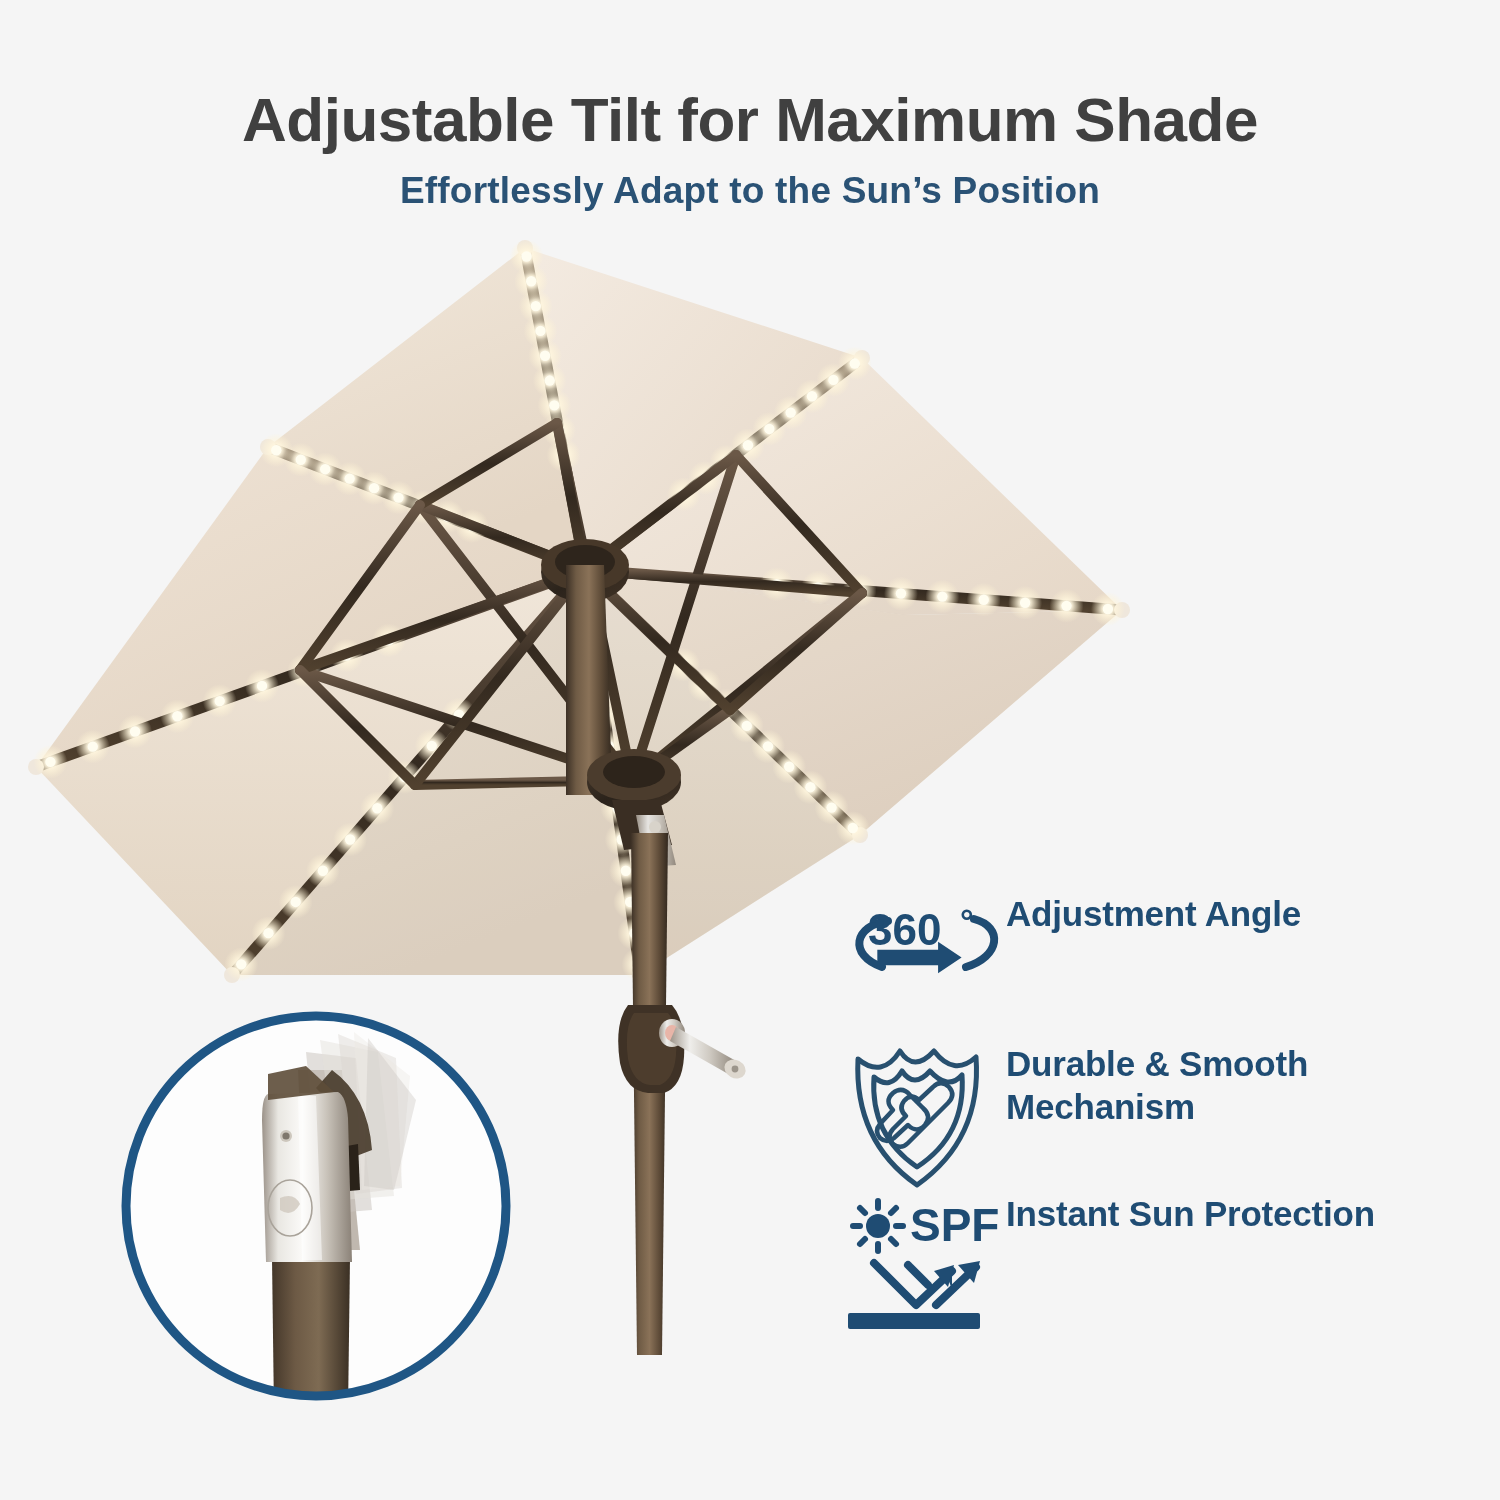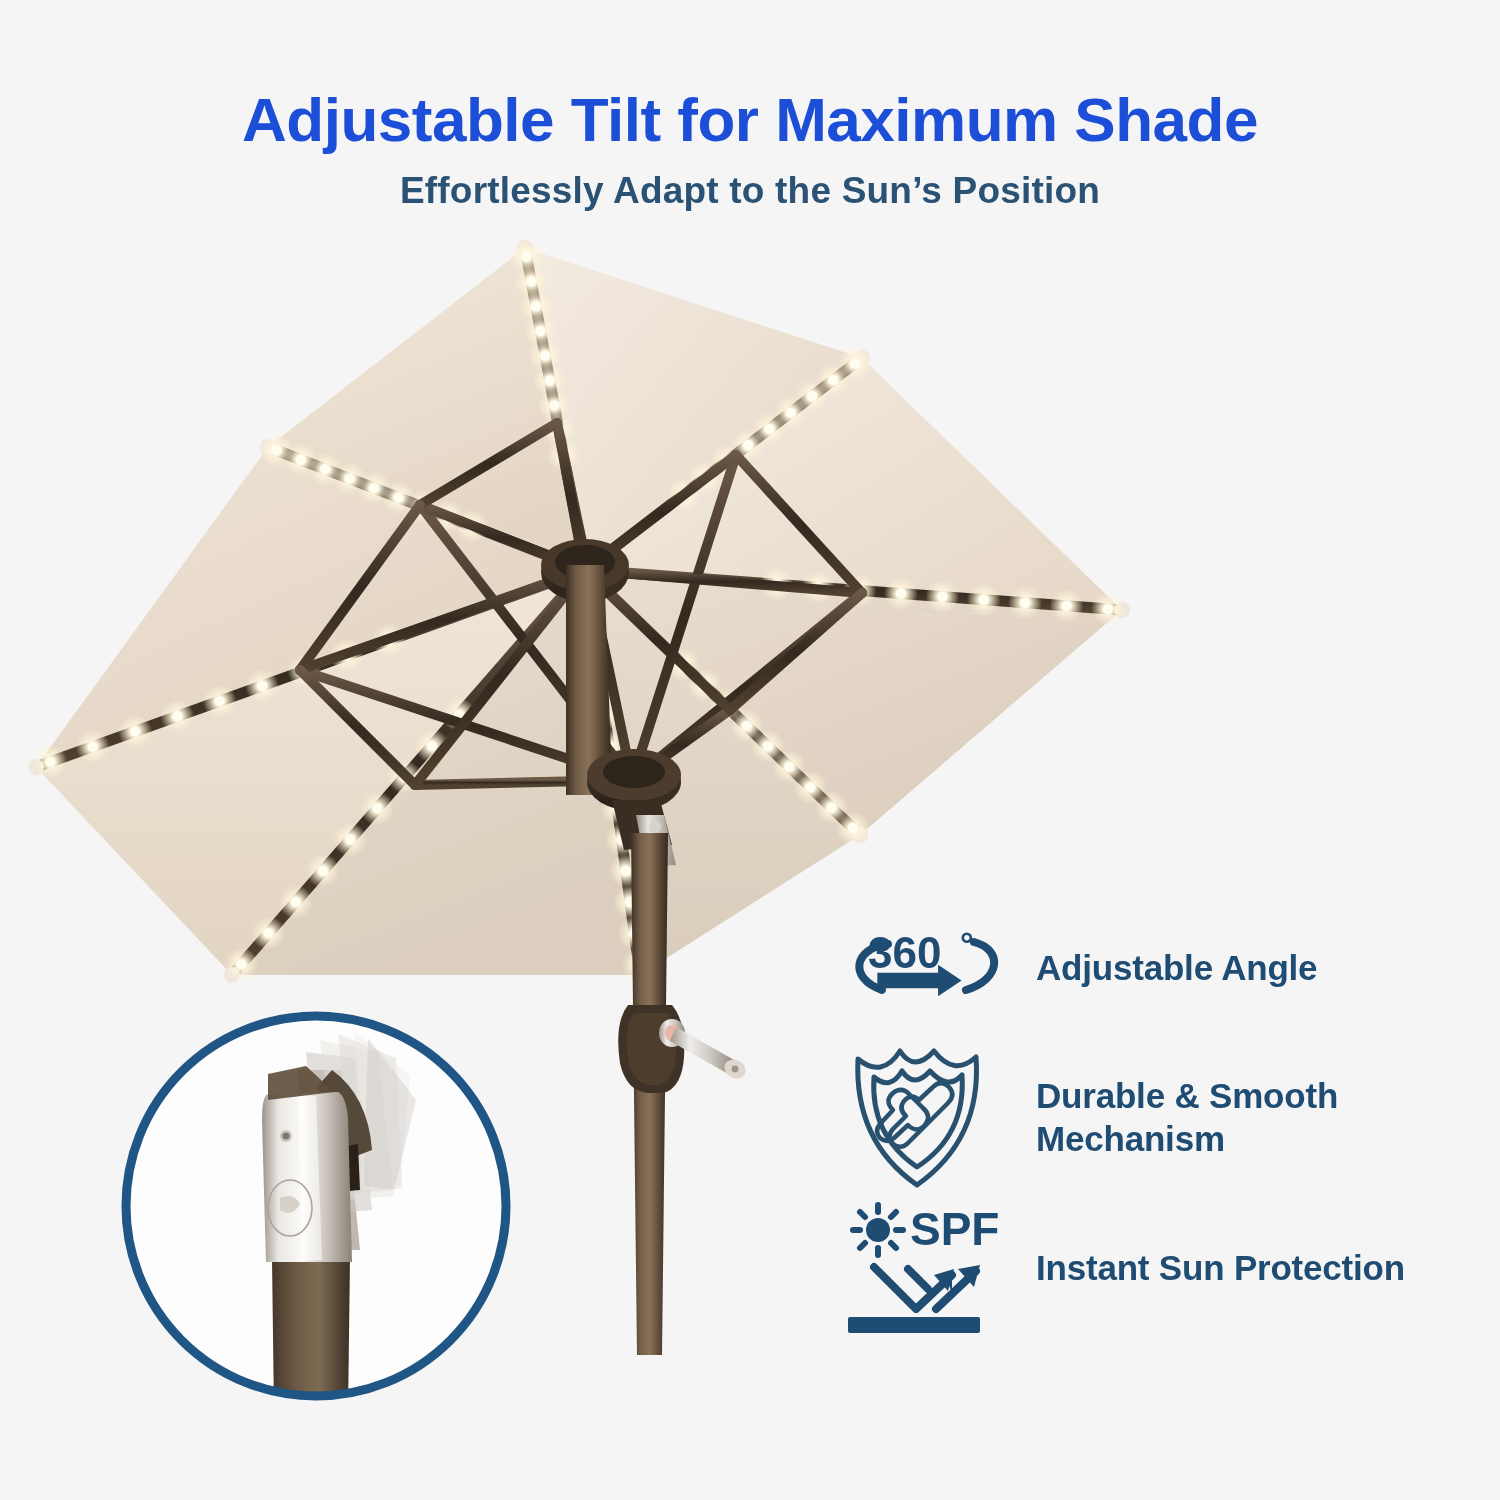--- a/index.html
+++ b/index.html
@@ -12,39 +12,39 @@
   #stage{
     position:relative;
     width:1500px; height:1500px;
     background:#f5f5f5;
   }
 
   
   .hdr{ position:absolute; left:0; top:0; width:1500px; text-align:center; }
   .hdr-title{
     font-size:62px; font-weight:bold; letter-spacing:-0.5px;
-    color:#1d4ed8; line-height:1.04; padding-top:88px;
+    color:#404040; line-height:1.04; padding-top:88px;
   }
   .hdr-sub{
     font-size:37px; font-weight:700; color:#2a5275;
     padding-top:18px; letter-spacing:0.2px;
   }
 
   
   #umbrella{ position:absolute; left:0; top:215px; width:1220px; height:1160px; }
 
   
   #inset{ position:absolute; left:110px; top:1000px; width:412px; height:412px; }
 
   
   .features{
     position:absolute; left:848px; top:893px; width:650px;
   }
   .frow{
-    display:flex; align-items:center; gap:30px;
+    display:flex; align-items:flex-start; 
     min-height:150px;
   }
   .fic{ flex:0 0 auto; width:158px; display:flex; align-items:center; justify-content:flex-start; }
   .flabel{
     font-size:35px; font-weight:bold; color:#1f4c73;
     line-height:1.22; letter-spacing:-0.2px;
   }
   .r2 .flabel{ white-space:nowrap; }
 </style>
 </head>
@@ -428,21 +428,21 @@
           <g fill="none" stroke="#1f4c73" stroke-width="8" stroke-linecap="round">
             <path d="M 40 28 C 6 32 0 62 34 74"></path>
             <path d="M 126 26 C 156 34 152 64 118 74"></path>
           </g>
           <path d="M 34 66 L 96 66 L 96 58 L 120 74 L 96 90 L 96 82 L 34 82 Z" fill="#1f4c73" transform="translate(-4,-8) scale(0.98)"></path>
           <text x="20" y="52" font-family="Liberation Sans, sans-serif" font-size="44" font-weight="bold" fill="#1f4c73">360</text>
           <text x="112" y="40" font-family="Liberation Sans, sans-serif" font-size="34" font-weight="bold" fill="#1f4c73">°</text>
         </svg>
       </div>
       <div class="flabel">
-        <div>Adjustable Angle</div>
+        <div>Adjustment Angle</div>
       </div>
     </div>
 
     <div class="frow r3">
       <div class="fic">
         <svg width="158" height="150" viewBox="0 0 158 150">
           <g fill="none" stroke="#28506f" stroke-width="5" stroke-linejoin="round" stroke-linecap="round">
 
             <path d="M 10 16 Q 34 36 52 8 Q 66 30 86 8 Q 106 34 128 14
                      Q 134 96 69 142 Q 6 98 10 16 Z"></path>

